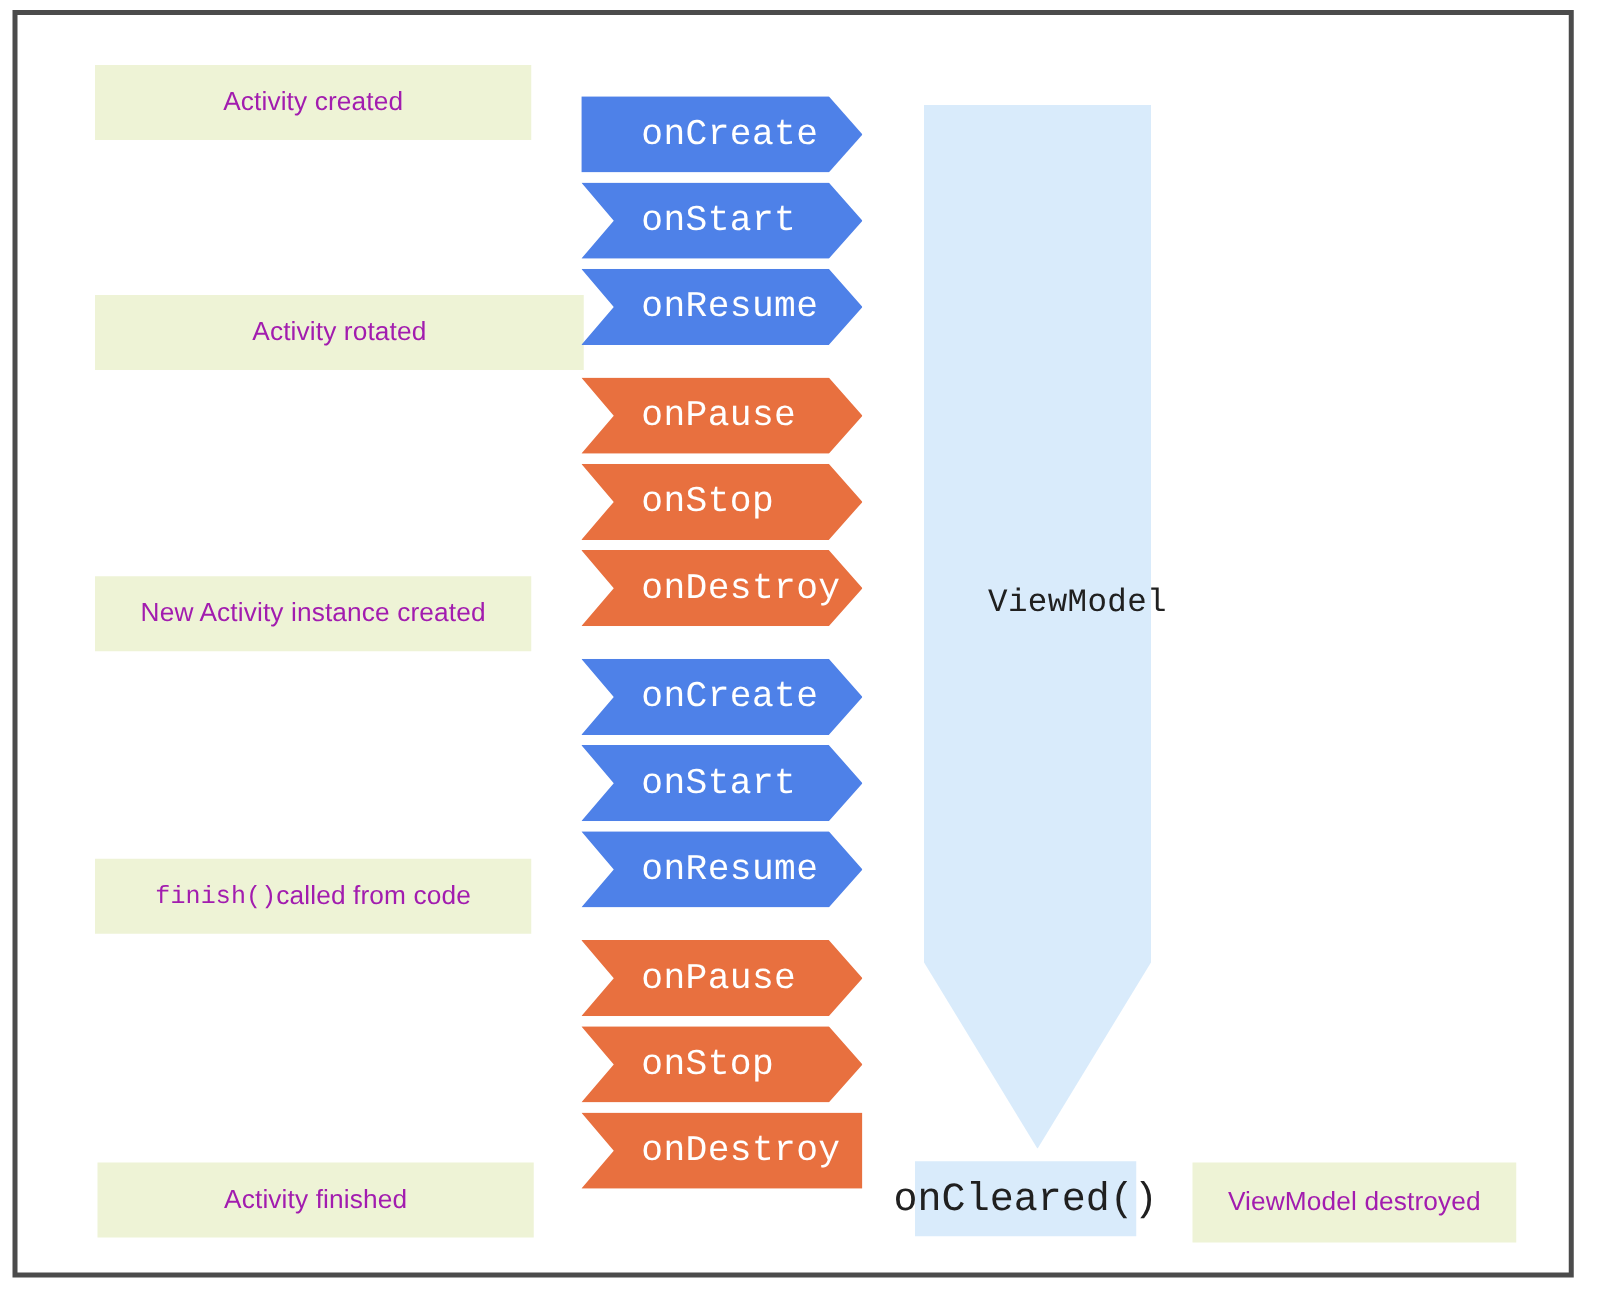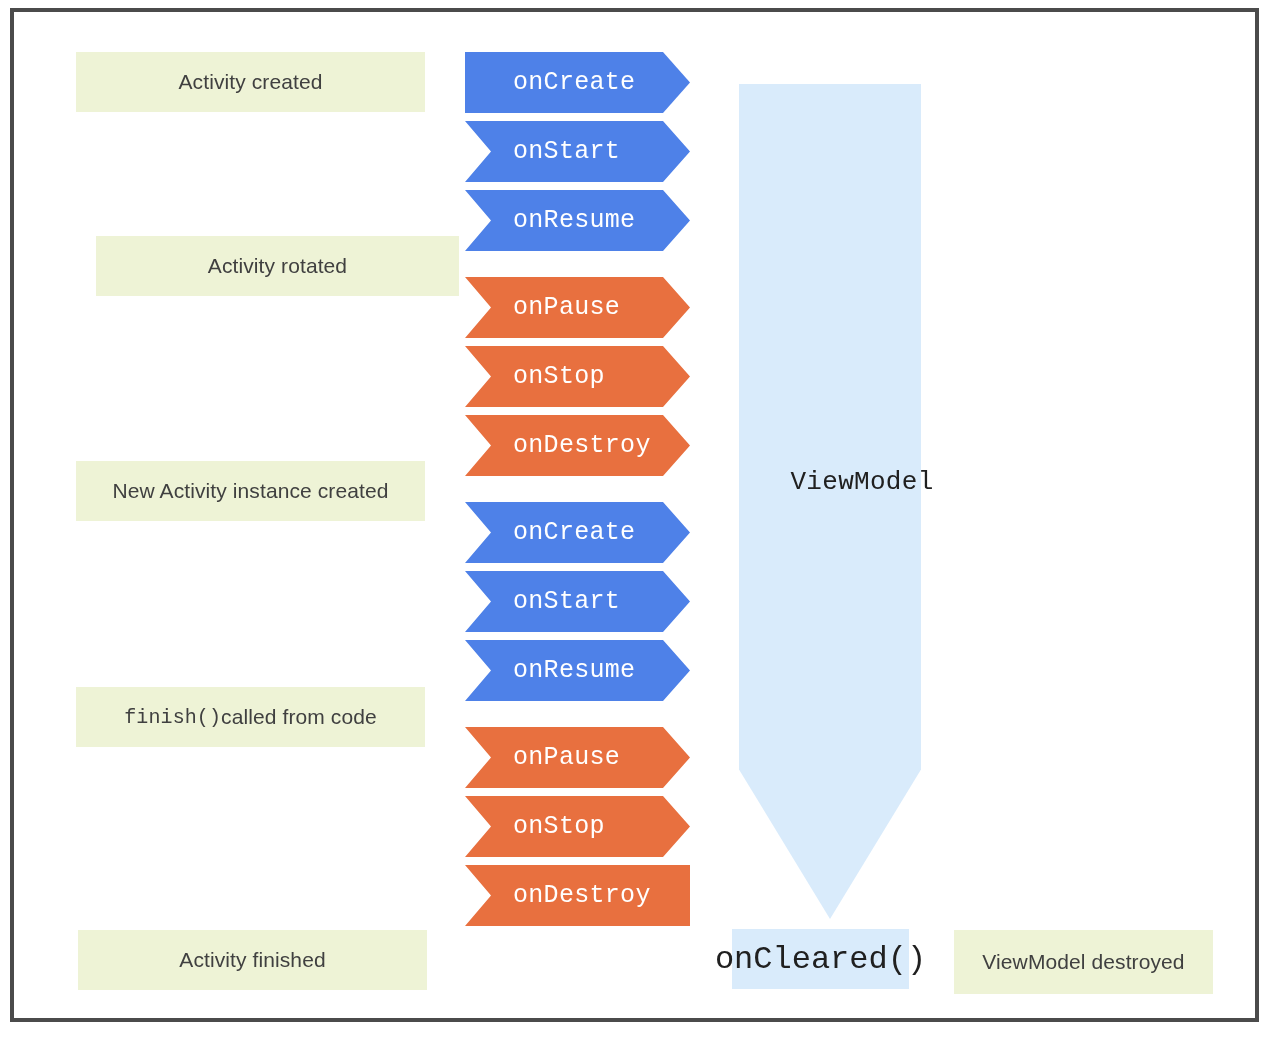--- a/index.html
+++ b/index.html
@@ -25,21 +25,21 @@
     height: 1014px;
     border: 4px solid #4b4b4b;
     box-sizing: border-box;
     background: #ffffff;
   }
 
   
   .event-box {
     position: absolute;
     background: #eef3d6;
-    color: #404040;
+    color: #a21caf;
     font-family: "Liberation Sans", sans-serif;
     font-size: 21px;
     display: flex;
     align-items: center;
     justify-content: center;
     text-align: center;
     white-space: nowrap;
     letter-spacing: 0.1px;
   }
   .event-box .mono {
@@ -48,23 +48,24 @@
   }
 
   
   .cb {
     position: absolute;
     display: flex;
     align-items: center;
     box-sizing: border-box;
     color: #ffffff;
     font-family: "Liberation Mono", monospace;
-    font-size: 25px;
+    font-size: 29px;
     letter-spacing: 0.3px;
     padding-left: 48px;
+    margin-top: 25px;
   }
   .cb.blue   { background: #4e81e8; }
   .cb.orange { background: #e8703f; }
 
   
   .shape-pentagon {
     clip-path: polygon(0 0, calc(100% - 27px) 0, 100% 50%, calc(100% - 27px) 100%, 0 100%);
   }
   
   .shape-chevron {
@@ -106,21 +107,21 @@
 </head>
 <body>
 
 <div id="canvas">
   <div id="frame">
 
     <div class="event-box" style="left:62px; top:40px; width:349px; height:60px;">
       <span>Activity created</span>
     </div>
 
-    <div class="event-box" style="left:62px; top:224px; width:363px; height:60px;margin-left:20px;">
+    <div class="event-box" style="left:62px; top:224px; width:391px; height:60px;">
       <span>Activity rotated</span>
     </div>
 
     <div class="event-box" style="left:62px; top:449px; width:349px; height:60px;">
       <span>New Activity instance created</span>
     </div>
 
     <div class="event-box" style="left:62px; top:675px; width:349px; height:60px;">
       <span class="mono">finish()</span>
         <span> called from code</span>

